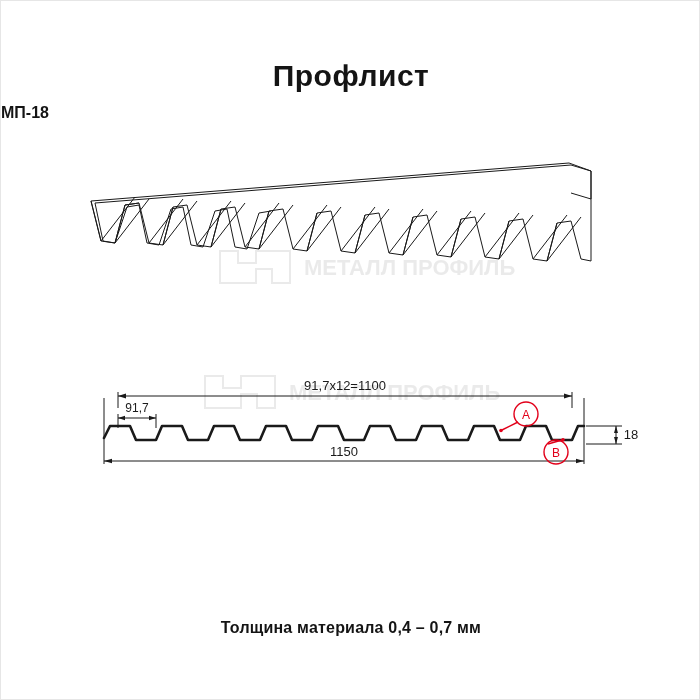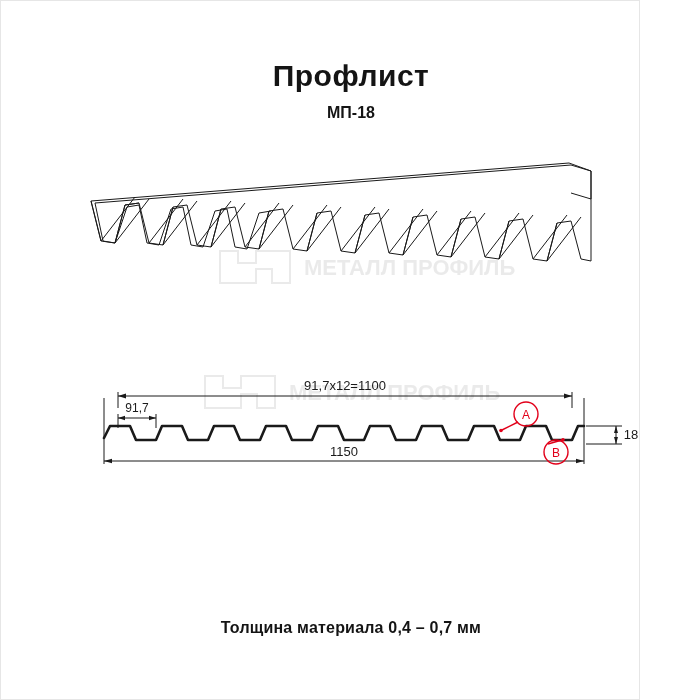--- a/index.html
+++ b/index.html
@@ -10,42 +10,42 @@
     width: 700px;
     height: 700px;
     background: #ffffff;
     font-family: "Liberation Sans", sans-serif;
     color: #1a1a1a;
     position: relative;
     overflow: hidden;
   }
   .page {
     position: relative;
-    width: 640px;
+    width: 700px;
     height: 700px;
     box-sizing: border-box;
     border: 1px solid #e6e6e6;
   }
   .title {
     position: absolute;
     top: 58px;
     left: 0;
     width: 700px;
     text-align: center;
     font-size: 30px;
     font-weight: bold;
     letter-spacing: 0.5px;
     color: #141414;
   }
   .subtitle {
     position: absolute;
     top: 103px;
     left: 0;
     width: 700px;
-    text-align: center;
+    text-align: left;
     font-size: 16px;
     font-weight: bold;
     color: #141414;
   }
   .footer-note {
     position: absolute;
     top: 618px;
     left: 0;
     width: 700px;
     text-align: center;

